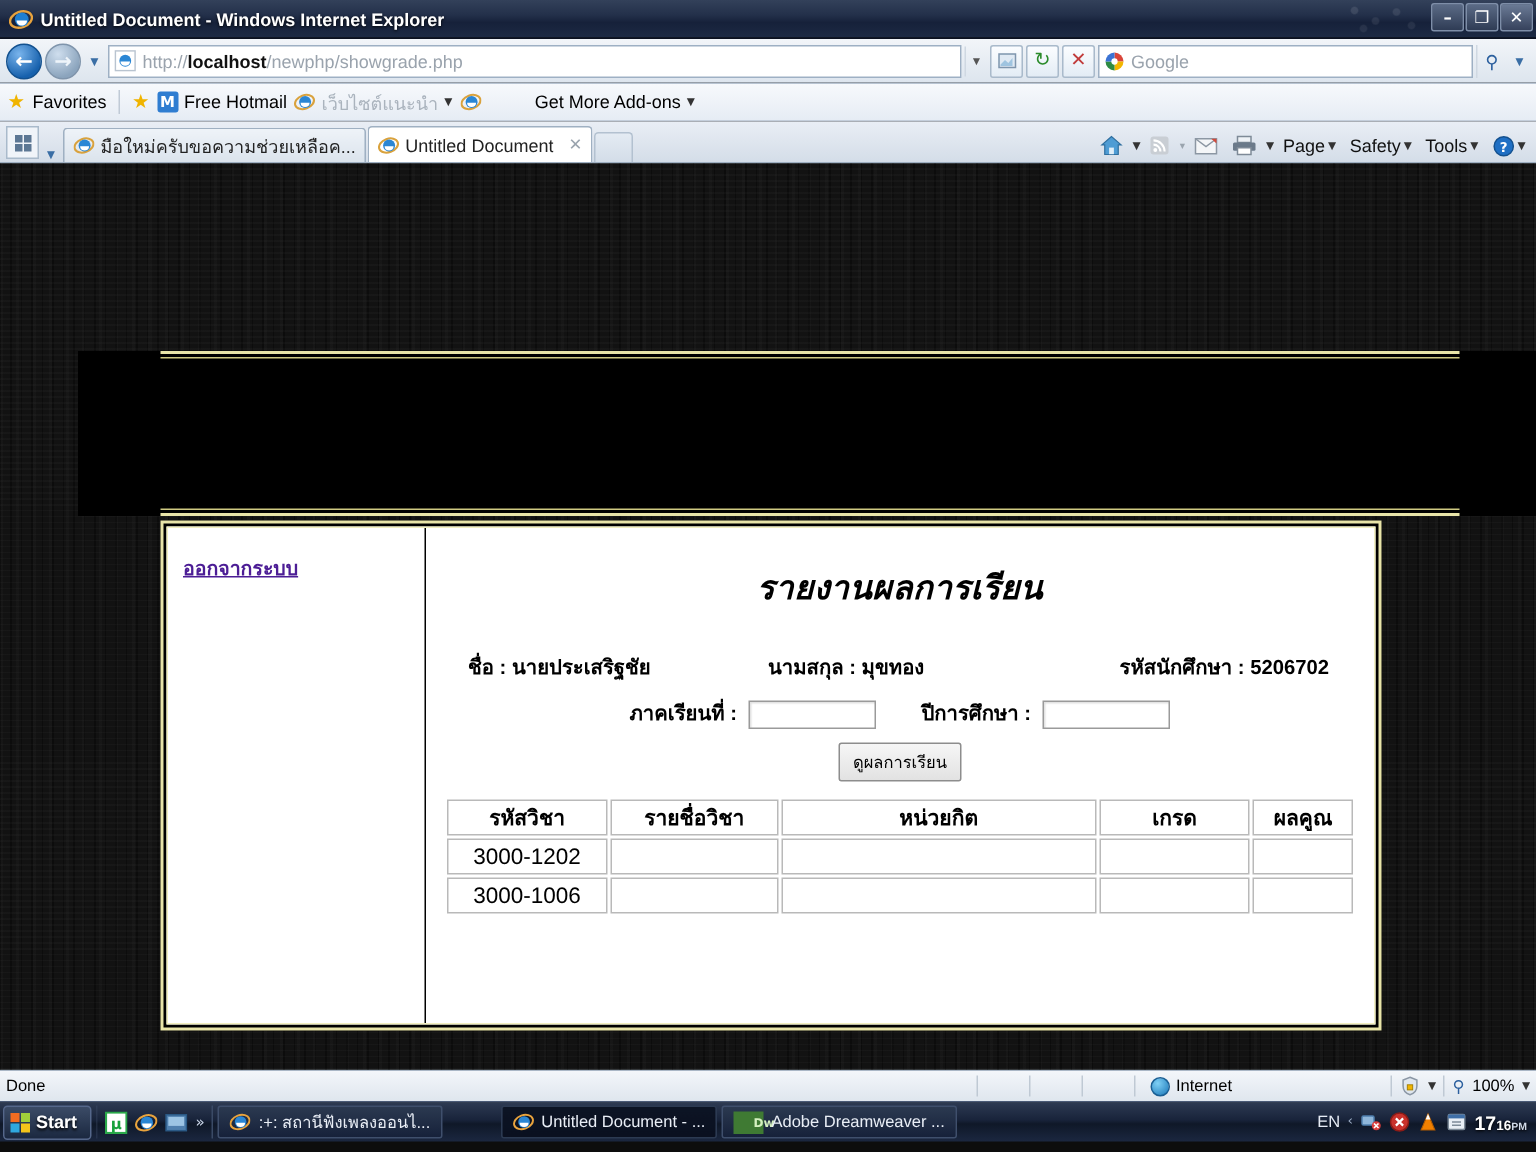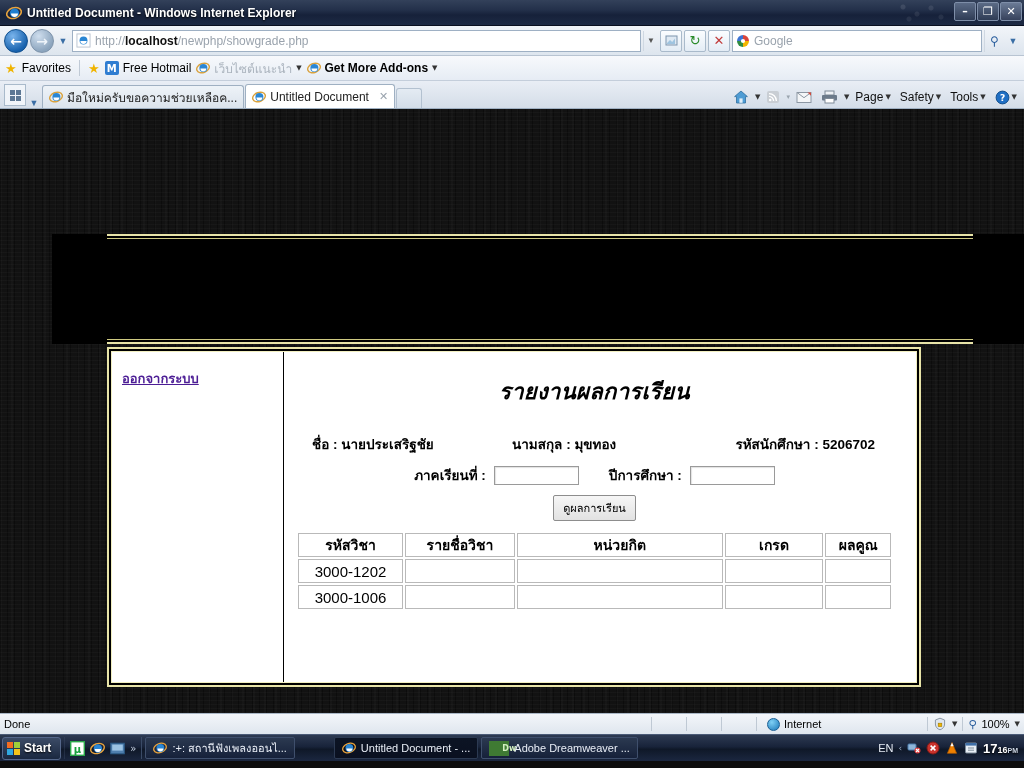--- a/index.html
+++ b/index.html
@@ -86,21 +86,21 @@
 
   
   .favbar {
     height: 25px; background: linear-gradient(to bottom,#f7f9fc,#e6ecf4);
     display: flex; align-items: center; padding: 0 5px; gap: 5px;
     border-bottom: 1px solid #c4cedb; font-size: 12px; color: #000;
   }
   .fav-item { display: flex; align-items: center; gap: 4px; white-space: nowrap; }
   .fav-sep { width: 1px; height: 16px; background: #c0cad6; margin: 0 3px; }
   .star { color: #f0b400; font-size: 13px; font-family: "DejaVu Sans", sans-serif; }
-  .bold { font-weight: bold; }
+  .bold { font-weight: normal; margin-left: 32px; }
   .thaifaded { color: #aab3bd; }
   .mini-caret { font-size: 7px; color: #333; font-family:"DejaVu Sans",sans-serif; }
   .hotmail-ico {
     width: 14px; height: 14px; background: #2f7dd1; color: #fff; font-weight: bold;
     font-size: 10px; display: flex; align-items: center; justify-content: center;
     border-radius: 2px; font-family: "DejaVu Sans", sans-serif;
   }
 
   
   .tabbar {
@@ -158,34 +158,34 @@
     border: 2px solid #e8e4a8; background: #000; padding: 2px;
   }
   .content-inner { width: 100%; height: 100%; border: 1px solid #f2efc0; background: #fff; display: flex; }
   .sidebar {
     width: 172px; border-right: 1px solid #000; padding: 16px 0 0 10px; background: #fff;
   }
   .logout-link {
     color: #4c1d95; font-size: 13px; font-weight: bold; text-decoration: underline;
     font-family: "Liberation Sans", sans-serif;
   }
-  .main { flex: 1; background: #fff; padding: 14px 23px 0 12px; }
+  .main { flex: 1; background: #fff; padding: 14px 12px 0 12px; }
   .page-title {
     text-align: center; font-size: 22px; font-weight: bold; font-style: italic;
     color: #000; margin: 8px 0 24px 0; letter-spacing: .3px;
   }
   .info-row {
     display: flex; font-size: 13.5px; font-weight: bold; color: #000;
     padding: 0 18px 0 16px; margin-bottom: 9px;
   }
   .info-row .c1 { width: 200px; }
   .info-row .c2 { width: 215px; }
   .info-row .c3 { flex: 1; text-align: right; }
   .form-row {
-    display: flex; align-items: center; justify-content: center; gap: 8px;
+    display: flex; align-items: flex-end; justify-content: center; gap: 8px;
     font-size: 13.5px; font-weight: bold; margin-bottom: 9px;
   }
   .txtinput {
     width: 85px; height: 19px; border: 1px solid #9a9a9a; background: #fff;
     box-shadow: inset 1px 1px 1px rgba(0,0,0,.12);
   }
   .btn-row { text-align: center; margin-bottom: 10px; }
   .submit-btn {
     display: inline-block; padding: 3px 9px; font-size: 11px;
     background: linear-gradient(to bottom,#f6f6f6,#e2e2e2);

